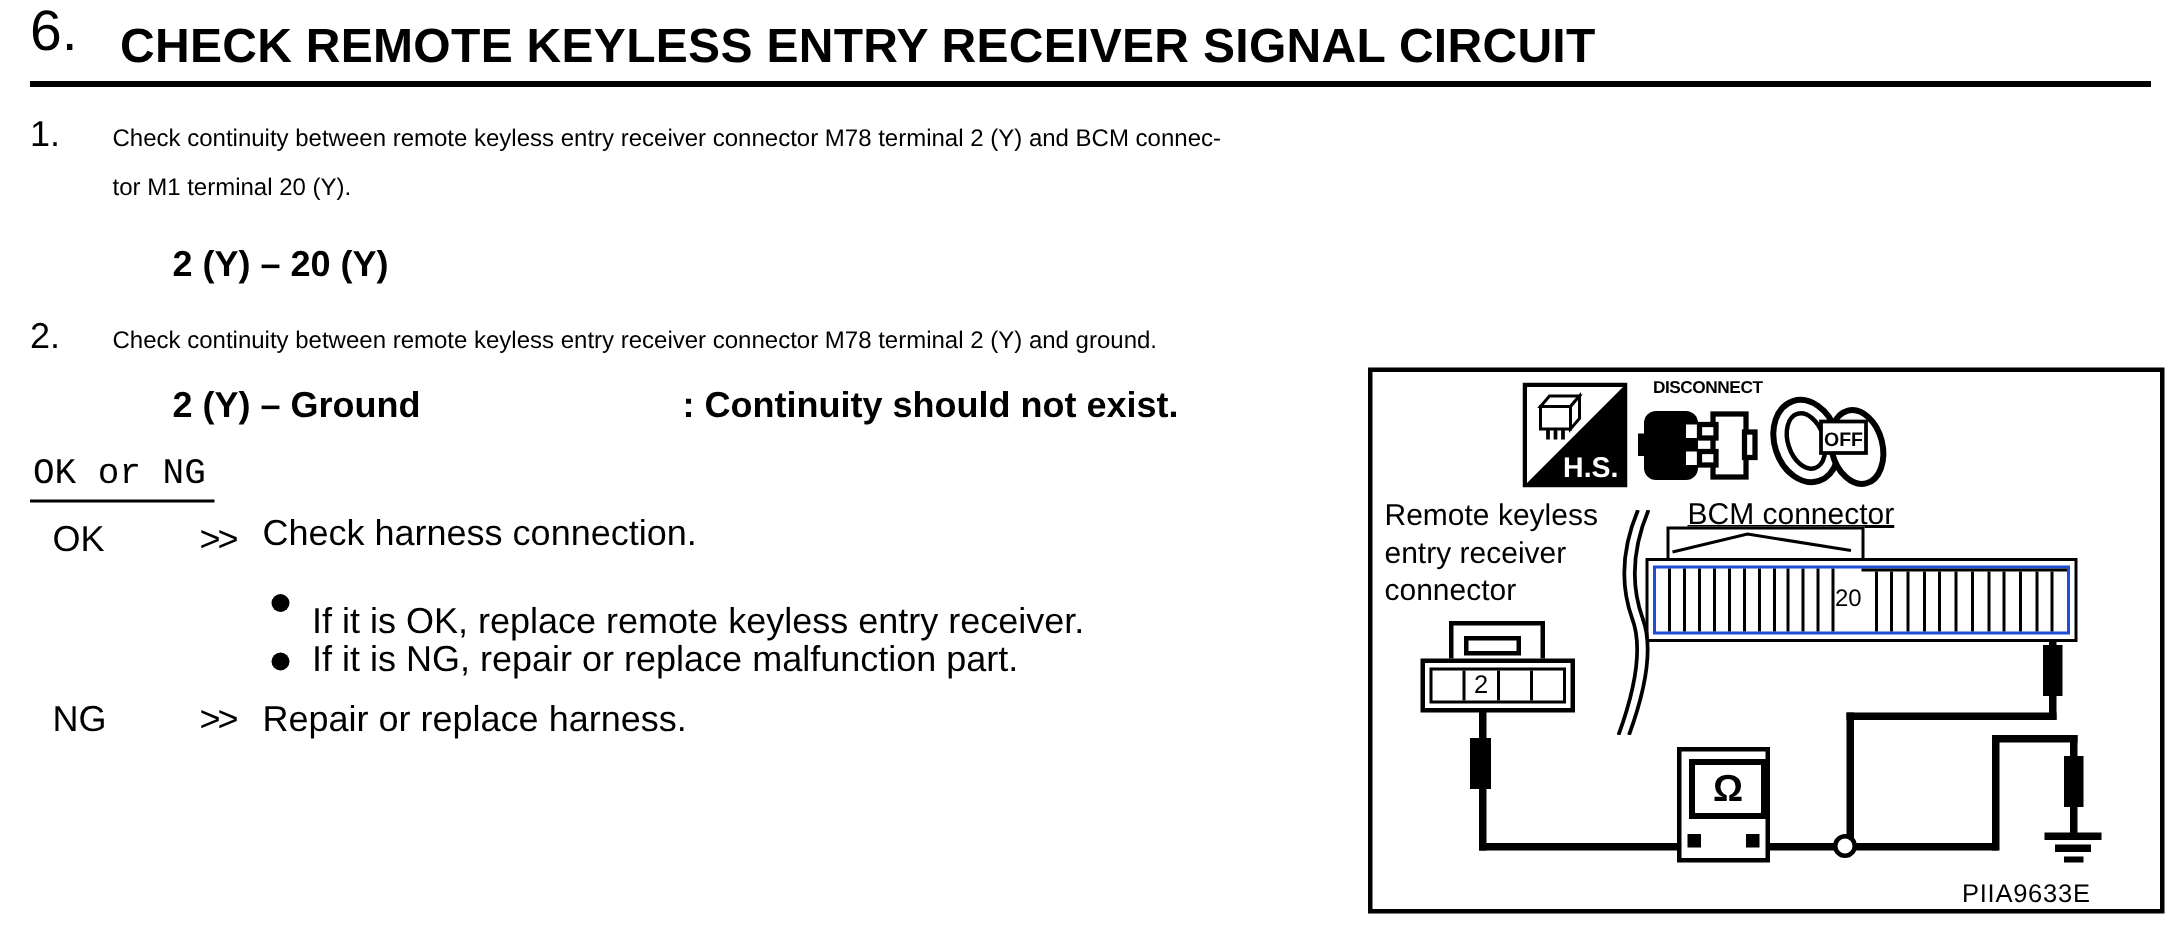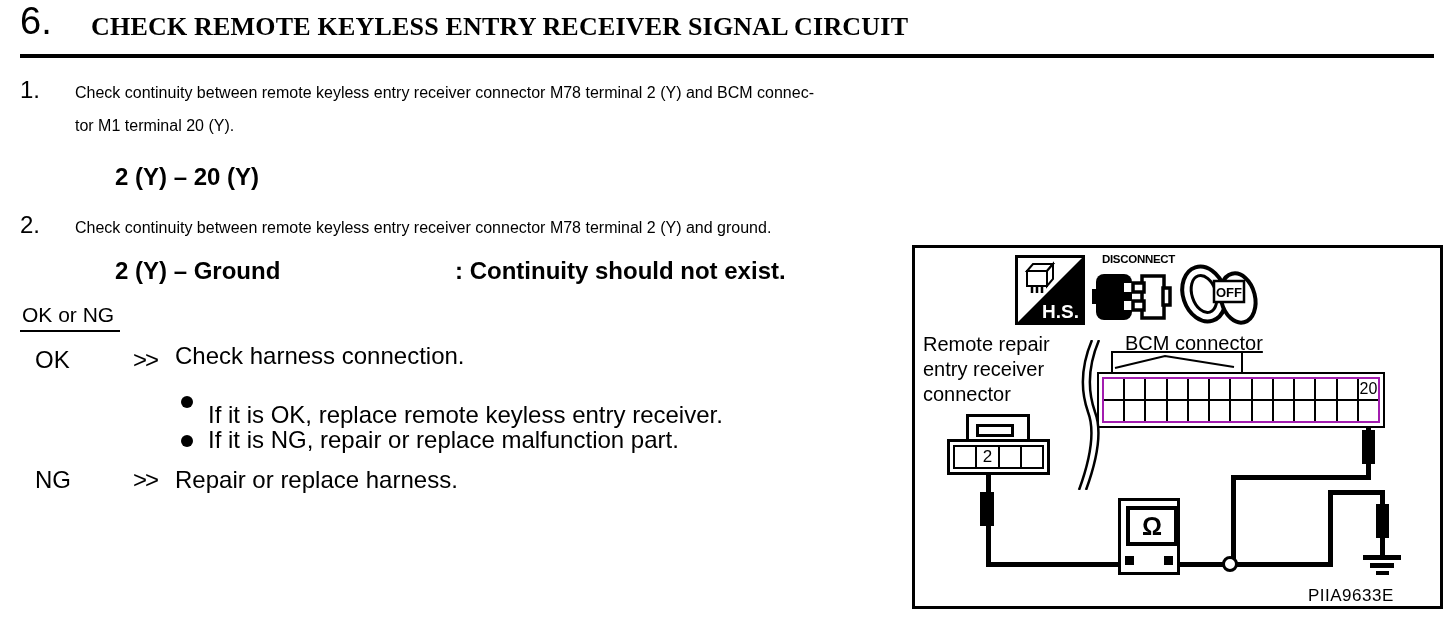--- a/index.html
+++ b/index.html
@@ -2,47 +2,47 @@
 <html><head>
 <meta charset="utf-8">
 <style>
   html,body{margin:0;padding:0;background:#fff;}
   .page{position:relative;width:1456px;height:620px;background:#fff;overflow:hidden;
         font-family:"Liberation Sans",sans-serif;color:#000;}
   .abs{position:absolute;}
 
   
   .h-num{position:absolute;left:20px;top:0px;font-size:38px;font-weight:400;}
-  .h-title{position:absolute;left:91px;top:12px;font-size:26px;font-weight:bold;letter-spacing:.2px;font-family:Liberation Serif, serif;}
+  .h-title{position:absolute;left:80px;top:12px;font-size:32px;font-weight:bold;letter-spacing:.2px;}
   .h-rule{position:absolute;left:20px;top:54px;width:1414px;height:4px;background:#000;}
 
   
   .step-num{position:absolute;left:20px;font-size:24px;}
   .step-text{position:absolute;left:75px;font-size:16px;line-height:33px;white-space:nowrap;}
   .spec-terms{position:absolute;left:115px;font-size:24px;font-weight:bold;white-space:nowrap;}
   .spec-result{position:absolute;left:455px;font-size:24px;font-weight:bold;white-space:nowrap;}
-  .okng{position:absolute;left:20px;top:303px;font-size:21px;border-bottom:2px solid #000;
-        padding:0 6px 3px 2px;}
+  .okng{position:absolute;left:20px;top:303px;font-size:24px;border-bottom:2px solid #000;
+        padding:0 6px 3px 2px;font-family:Liberation Mono, monospace;}
   .res-label{position:absolute;left:35px;font-size:24px;}
   .res-arrow{position:absolute;left:133px;font-size:24px;letter-spacing:-2px;}
   .res-action{position:absolute;left:175px;font-size:24px;white-space:nowrap;}
   .bullet-dot{position:absolute;left:181px;width:12px;height:12px;border-radius:50%;background:#000;}
   .bullet-text{position:absolute;left:208px;font-size:24px;white-space:nowrap;}
 
   
   .panel{position:absolute;left:912px;top:245px;width:525px;height:358px;border:3px solid #000;background:#fff;}
   .panel .abs{position:absolute;}
   .diag-label{font-size:20px;line-height:25px;white-space:nowrap;}
   .disc-label{font-size:11.5px;font-weight:bold;letter-spacing:-.3px;text-align:right;width:86px;}
 
   
   .bcm-tab{left:196px;top:103px;width:128px;height:22px;border:2.5px solid #000;background:#fff;}
   .bcm-outer{left:182px;top:124px;width:288px;height:56px;border:2.5px solid #000;background:#fff;
              padding:3px;box-sizing:border-box;}
-  .bcm-grid{width:100%;height:100%;border:2px solid #a21caf;box-sizing:border-box;display:flex;flex-direction:column;}
+  .bcm-grid{width:100%;height:100%;border:2px solid #1d4ed8;box-sizing:border-box;display:flex;flex-direction:row;}
   .bcm-row{flex:1;display:flex;}
   .bcm-row + .bcm-row{border-top:2px solid #000;}
   .bcm-cell{flex:1;}
   .bcm-cell + .bcm-cell{border-left:2px solid #000;}
   .bcm-cell.t20{display:flex;align-items:center;justify-content:center;font-size:16px;}
 
   
   .kl-tab{left:51px;top:166px;width:58px;height:28px;border:3px solid #000;background:#fff;}
   .kl-latch{left:61px;top:176px;width:38px;height:13px;border:3px solid #000;background:#fff;box-sizing:border-box;}
   .kl-body{left:32px;top:191px;width:103px;height:36px;border:3px solid #000;background:#fff;
@@ -134,21 +134,21 @@
 
     <svg class="abs" style="left:262px;top:8px;" width="86" height="76" viewBox="0 0 86 76">
       <ellipse cx="27" cy="38" rx="21" ry="28" transform="rotate(-18 27 38)" fill="#fff" stroke="#000" stroke-width="4"></ellipse>
       <ellipse cx="27" cy="38" rx="12" ry="19" transform="rotate(-18 27 38)" fill="#fff" stroke="#000" stroke-width="3"></ellipse>
       <ellipse cx="61" cy="42" rx="17" ry="25" transform="rotate(-14 61 42)" fill="#fff" stroke="#000" stroke-width="4"></ellipse>
       <rect x="37" y="25" width="30" height="21" fill="#fff" stroke="#000" stroke-width="2.5"></rect>
       <text x="52" y="41" text-anchor="middle" fill="#000" font-size="13" font-weight="bold" font-family="Liberation Sans, sans-serif">OFF</text>
     </svg>
 
     <div class="abs diag-label" style="left:8px;top:84px;">
-      <div>Remote repair</div>
+      <div>Remote keyless</div>
       <div>entry receiver</div>
       <div>connector</div>
     </div>
     <div class="abs diag-label" style="left:210px;top:83px;text-decoration:underline;">BCM connector</div>
 
     <div class="abs bcm-tab">
       <svg width="123" height="17" viewBox="0 0 123 17">
         <polyline points="2,15 52,3 121,14" fill="none" stroke="#000" stroke-width="2"></polyline>
       </svg>
     </div>

